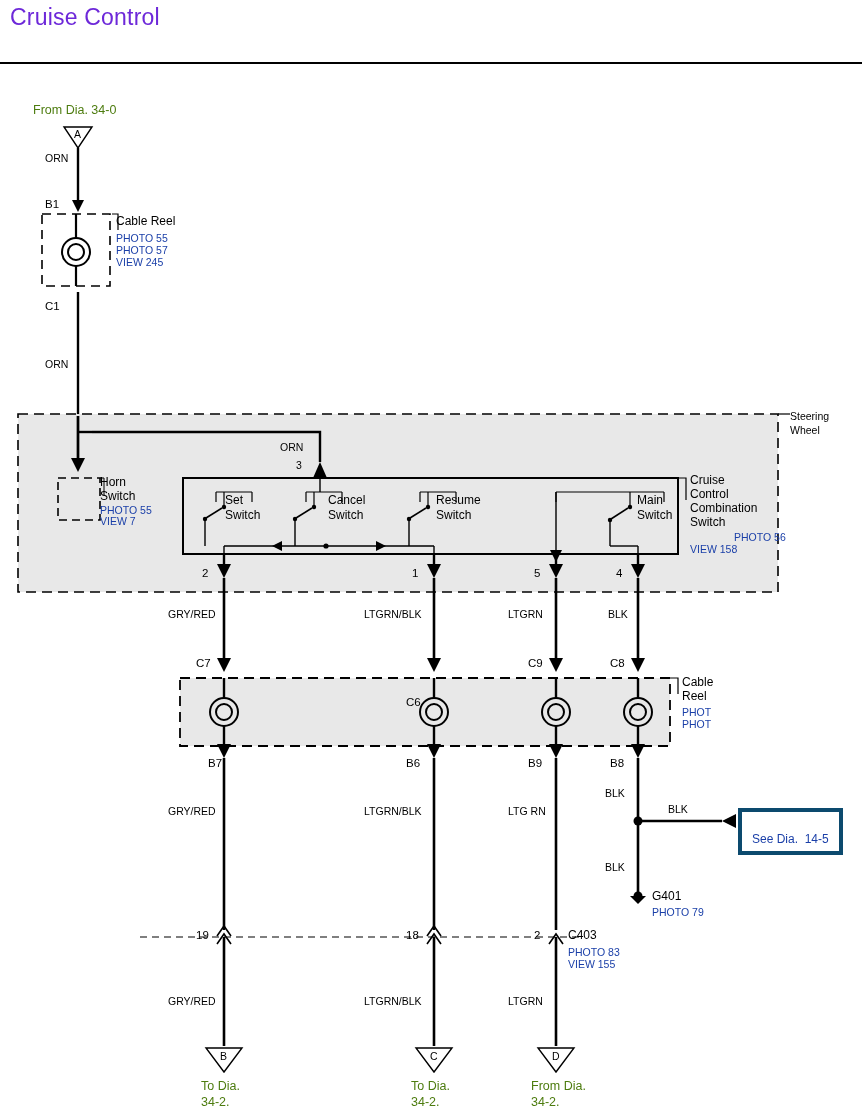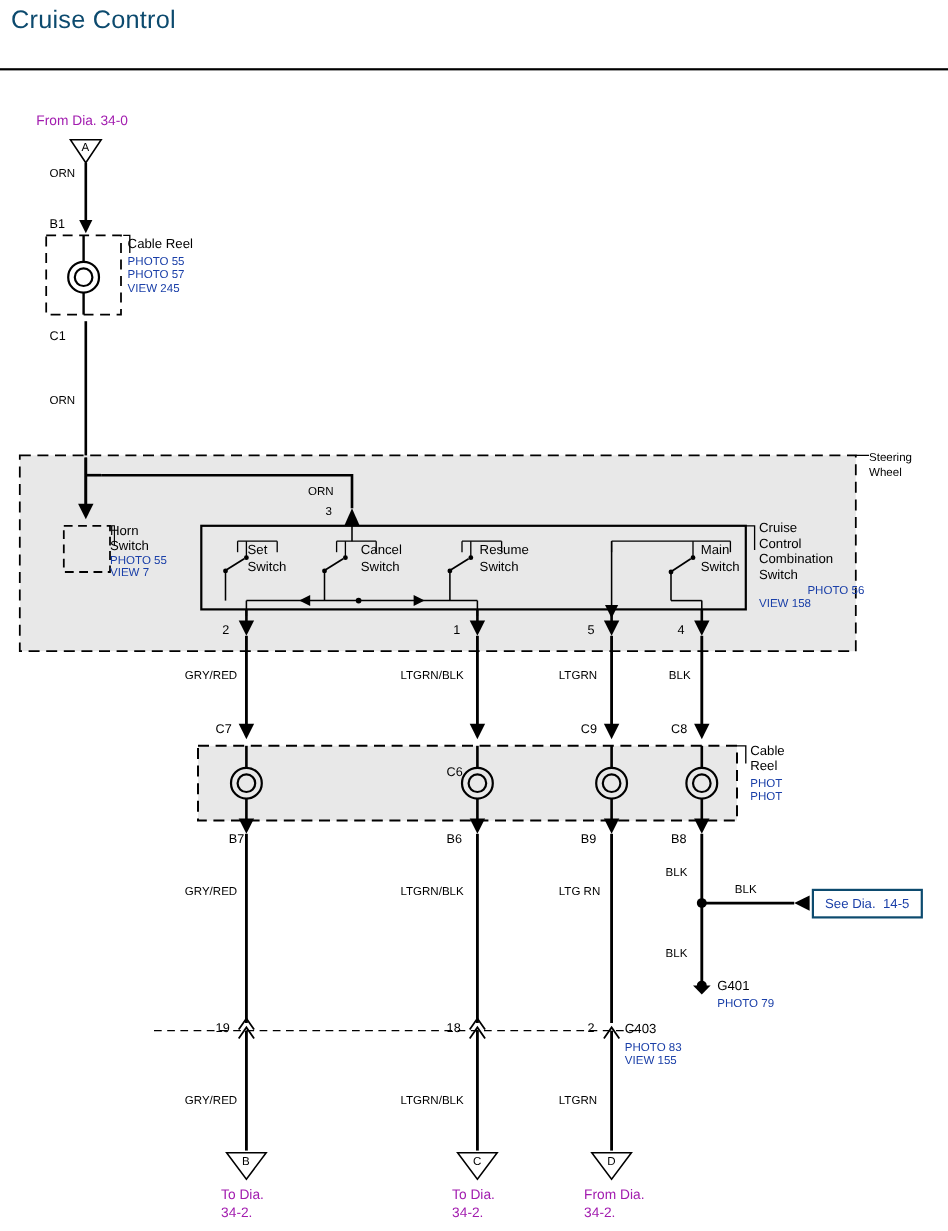--- a/index.html
+++ b/index.html
@@ -12,21 +12,21 @@
     position: relative;
     width: 862px;
     height: 1119px;
     background: #ffffff;
     overflow: hidden;
   }
   #page-title {
     position: absolute;
     left: 10px; top: 4px;
     font-size: 23px;
-    color: #0c4a6e;
+    color: #6d28d9;
     letter-spacing: 0.2px;
   }
   .hr {
     position: absolute;
     left: 0; top: 62px;
     width: 862px; height: 2px;
     background: #000;
   }
   svg#wires {
     position: absolute;
@@ -38,29 +38,29 @@
     font-size: 10.5px;
     color: #000;
     white-space: pre;
     line-height: 12px;
   }
   .lbl.blue { color: #1a3fa8; }
   .lbl.big { font-size: 12px; }
   .lbl.b { font-size: 11.5px; }
   .lbl.nav {
     font-size: 12.5px;
-    color: #a21caf;
+    color: #4d7c0f;
   }
   .boxref {
     position: absolute;
-    border: 2px solid #0c4a6e;
+    border: 4px solid #0c4a6e;
     background: #fff;
     font-size: 12px;
     color: #1a3fa8;
-    padding: 4px 10px 5px 10px;
+    padding: 20px 10px 5px 10px;
     white-space: pre;
   }
 </style>
 </head>
 <body>
 
 <div id="page">
 
   <div id="page-title">Cruise Control</div>
   <div class="hr"></div>

